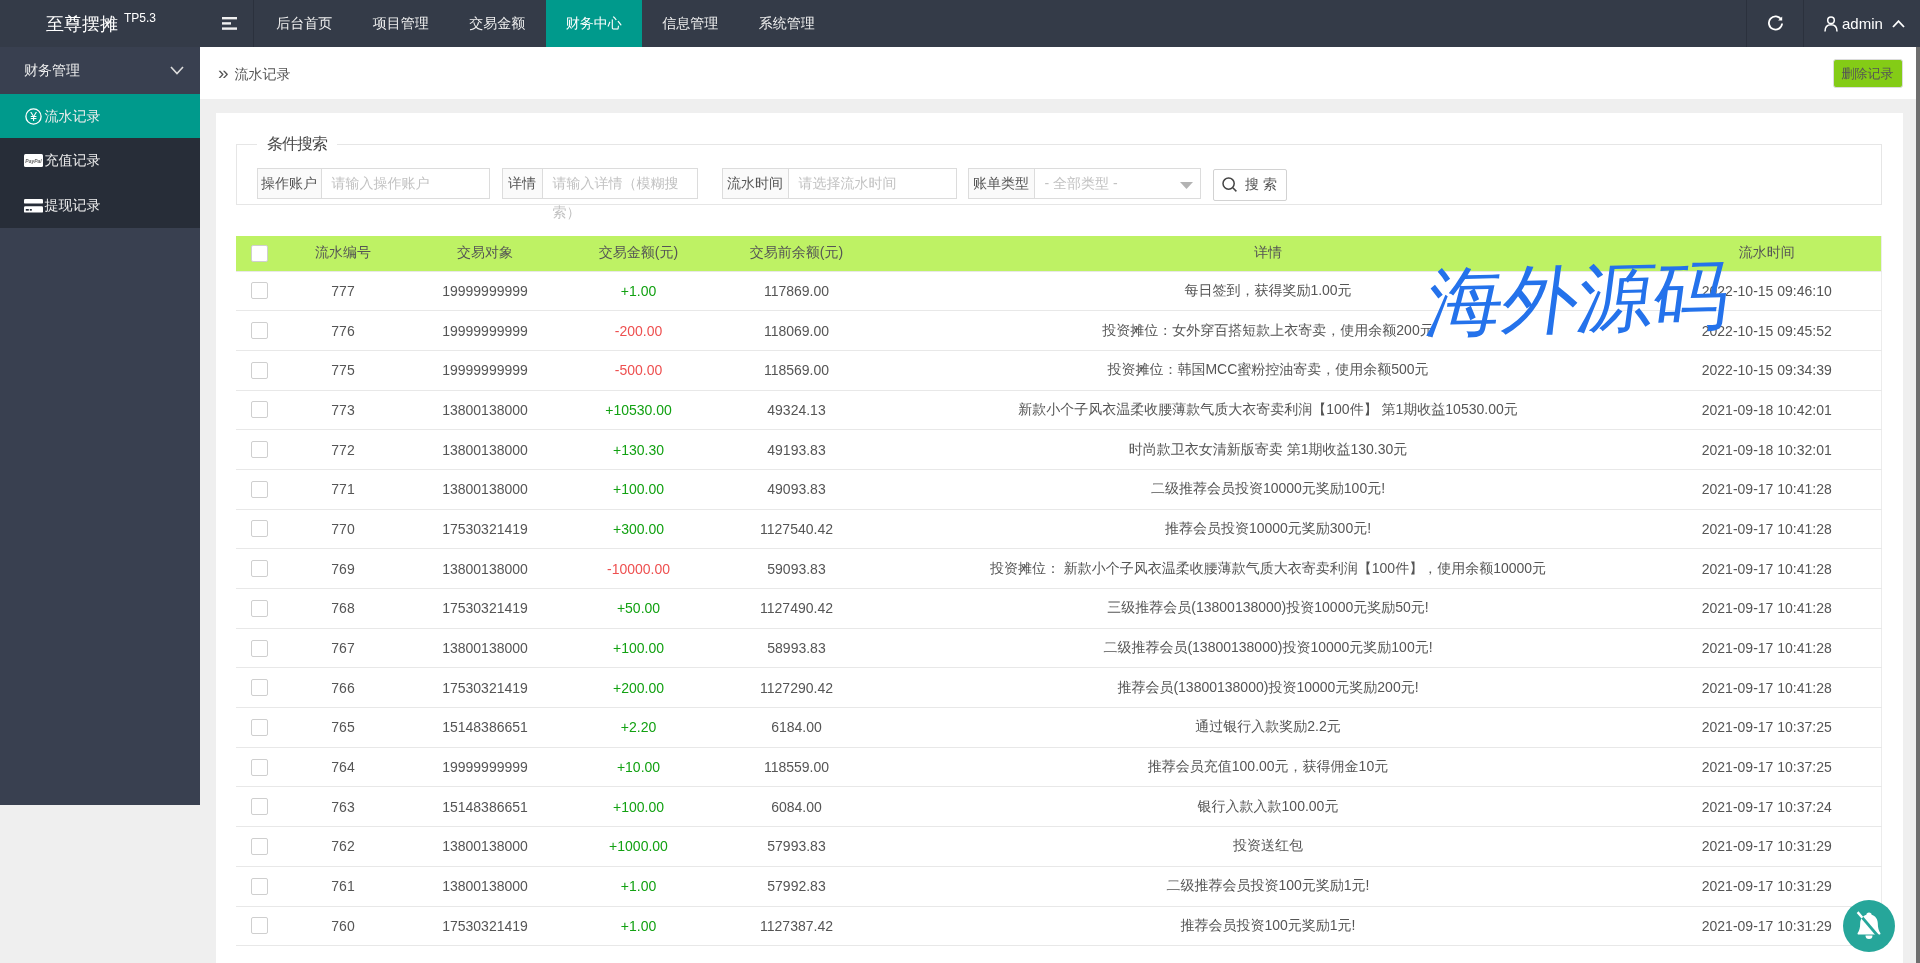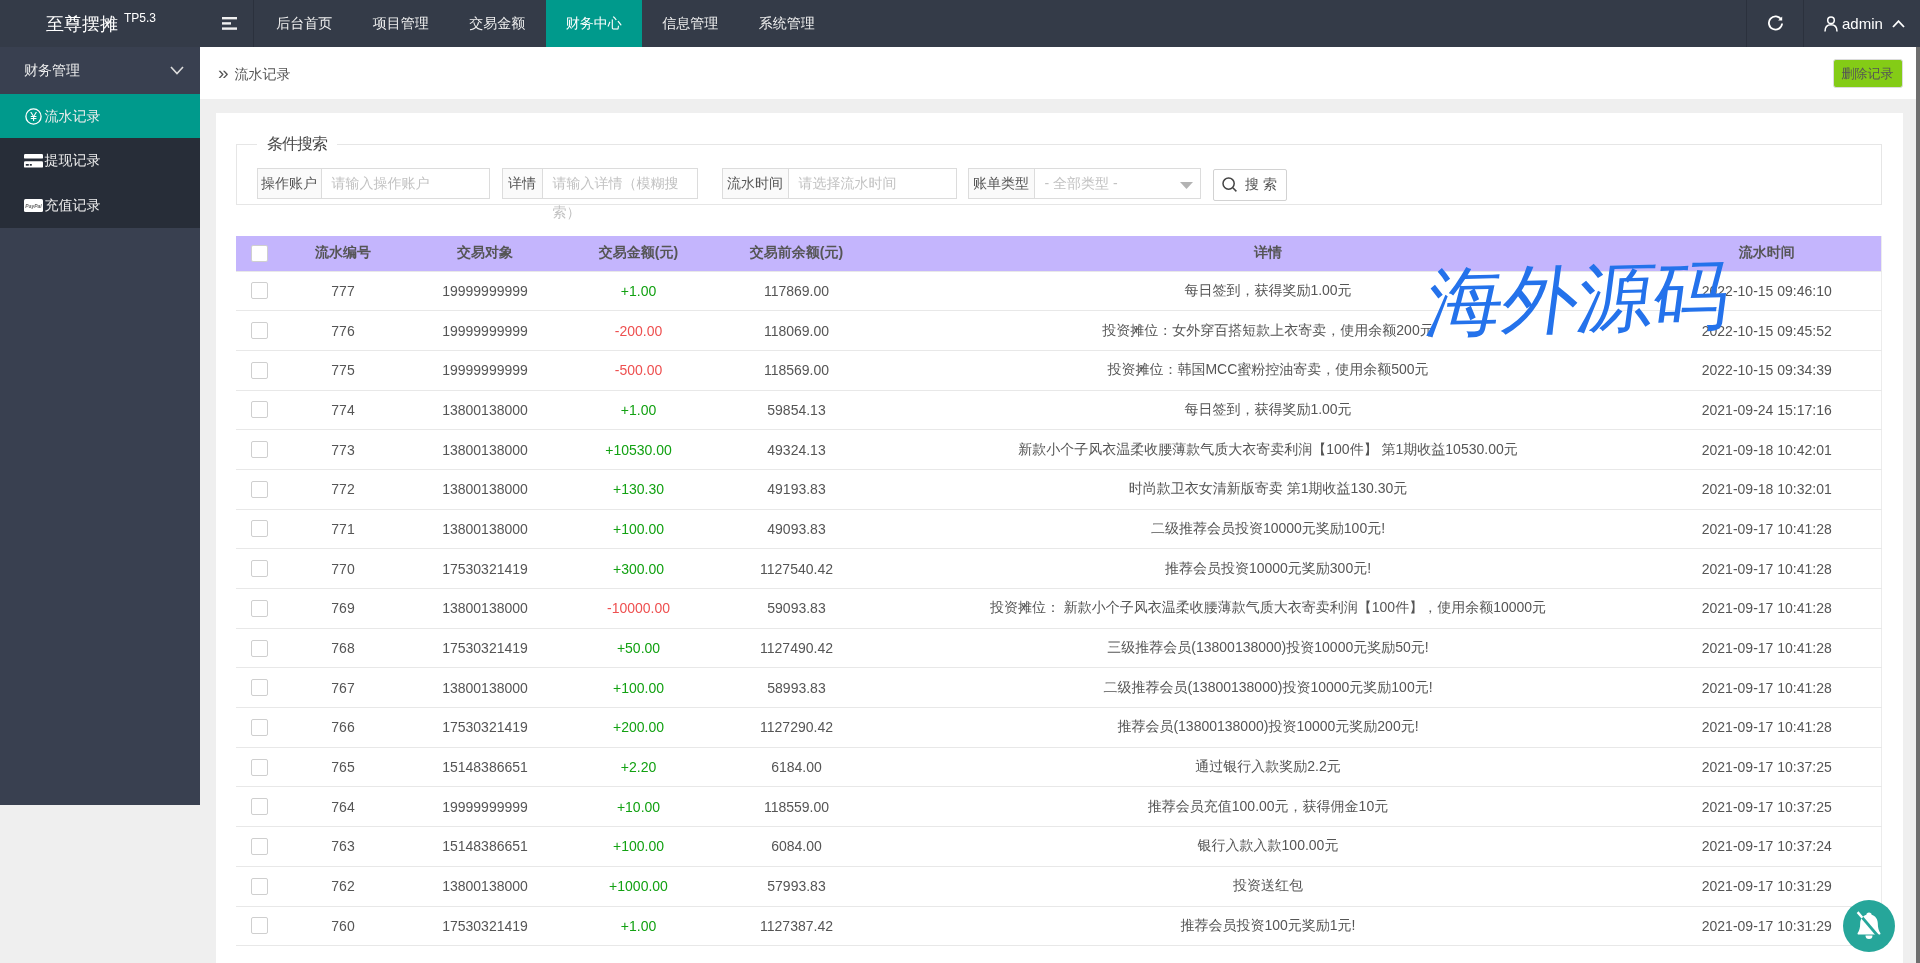--- a/index.html
+++ b/index.html
@@ -30,21 +30,21 @@
 
 #card { position:absolute; left:215.5px; top:113px; width:1687px; height:1000px; background:#fff; }
 fieldset { position:absolute; left:20.5px; top:21px; width:1646px; height:71px; border:1px solid #e6e6e6; }
 fieldset legend { margin-left:20px; padding:0 10px; font-size:16px; letter-spacing:-1px; color:#484848; }
 .sgroup { position:absolute; top:54.5px; height:31.5px; display:flex; }
 .sgroup .lab { height:31.5px; line-height:29.5px; background:#fafafa; border:1px solid #dcdcdc; border-right:none; color:#555; font-size:14px; text-align:center; }
 .sgroup .inp { height:31.5px; line-height:29.5px; background:#fff; border:1px solid #dcdcdc; color:#c2c2c2; font-size:14px; padding-left:10px; }
 #searchbtn { position:absolute; left:997px; top:56px; width:74px; height:31.5px; border:1px solid #d2d2d2; border-radius:2px; background:#fff; color:#555; font-size:14px; display:flex; align-items:center; justify-content:center; }
 
 #tbl { position:absolute; left:20.5px; top:123px; width:1645px; border-collapse:collapse; table-layout:fixed; border-right:1px solid #ececec; }
-#tbl th { background:#c4b5fd; height:35px; font-weight:bold; font-size:14px; color:#555; border-bottom:1px solid #e8e8e8; }
+#tbl th { background:#bef264; height:35px; font-weight:normal; font-size:14px; color:#555; border-bottom:1px solid #e8e8e8; }
 #tbl td { height:39.7px; font-size:14px; color:#555; text-align:center; border-bottom:1px solid #e8e8e8; white-space:nowrap; overflow:hidden; }
 #tbl .g { color:#12a112; }
 #tbl .r { color:#ee5050; }
 .cb { width:17px; height:17px; border:1px solid #cfcfcf; border-radius:2px; background:#fff; margin:0 auto; }
 
 #wm { position:absolute; left:1428px; top:249px; font-size:76px; color:#2472eb; font-weight:normal; font-family:"Liberation Serif", serif; transform:skewX(-9deg) rotate(-1.5deg); letter-spacing:-1px; white-space:nowrap; }
 #bell { position:absolute; left:1843px; top:900px; }
 #sbar { position:absolute; left:1916px; top:47px; width:4px; height:916px; background:#6e6e6e; }
 svg { display:block; }
 </style>
@@ -65,37 +65,37 @@
         <span class="ic">
       <svg width="17" height="17" viewBox="0 0 17 17">
             <circle cx="8.5" cy="8.5" r="7.6" stroke="#fff" stroke-width="1.3" fill="none"></circle>
             <text x="8.5" y="13" font-size="12" fill="#fff" text-anchor="middle" font-family="Liberation Sans">¥</text>
           </svg>
     </span>
         <span class="txt">流水记录</span>
       </div>
     <div class="sitem">
         <span class="ic" style="left:24px">
+      <svg width="19" height="13" viewBox="0 0 19 13">
+            <rect x="0" y="0" width="19" height="13" rx="1.5" fill="#fff"></rect>
+            <text x="9.5" y="8.8" font-size="5" fill="#666" text-anchor="middle" font-family="Liberation Sans" font-weight="bold" font-style="italic">PayPal</text>
+          </svg>
+    </span>
+        <span class="txt">充值记录</span>
+      </div>
+    <div class="sitem">
+        <span class="ic" style="left:24px">
       <svg width="19" height="14" viewBox="0 0 19 14">
             <rect x="0" y="0" width="19" height="4.6" rx="1.2" fill="#fff"></rect>
             <rect x="0" y="7.2" width="19" height="6.4" rx="1.2" fill="#fff"></rect>
             <rect x="1.8" y="10" width="3" height="1.7" fill="#272d38"></rect>
             <rect x="5.8" y="10" width="2" height="1.7" fill="#272d38"></rect>
           </svg>
     </span>
         <span class="txt">提现记录</span>
-      </div>
-    <div class="sitem">
-        <span class="ic" style="left:24px">
-      <svg width="19" height="13" viewBox="0 0 19 13">
-            <rect x="0" y="0" width="19" height="13" rx="1.5" fill="#fff"></rect>
-            <text x="9.5" y="8.8" font-size="5" fill="#666" text-anchor="middle" font-family="Liberation Sans" font-weight="bold" font-style="italic">PayPal</text>
-          </svg>
-    </span>
-        <span class="txt">充值记录</span>
       </div>
   </div>
 </div>
 
 <div id="topbar">
   <svg class="abs" style="left:22px;top:17px" width="15" height="13" viewBox="0 0 15 13">
       <rect x="0" y="0" width="15" height="2.4" fill="#f0f0f0"></rect>
       <rect x="0" y="5.2" width="9" height="2.4" fill="#f0f0f0"></rect>
       <rect x="0" y="10.4" width="15" height="2.4" fill="#f0f0f0"></rect>
     </svg>
@@ -209,31 +209,20 @@
           <td>19999999999</td>
           <td class="r">-500.00</td>
           <td>118569.00</td>
           <td>投资摊位：韩国MCC蜜粉控油寄卖，使用余额500元</td>
           <td>2022-10-15 09:34:39</td>
         </tr>
     <tr>
           <td>
             <div class="cb"></div>
           </td>
-          <td>774</td>
-          <td>13800138000</td>
-          <td class="g">+1.00</td>
-          <td>59854.13</td>
-          <td>每日签到，获得奖励1.00元</td>
-          <td>2021-09-24 15:17:16</td>
-        </tr>
-    <tr>
-          <td>
-            <div class="cb"></div>
-          </td>
           <td>773</td>
           <td>13800138000</td>
           <td class="g">+10530.00</td>
           <td>49324.13</td>
           <td>新款小个子风衣温柔收腰薄款气质大衣寄卖利润【100件】 第1期收益10530.00元</td>
           <td>2021-09-18 10:42:01</td>
         </tr>
     <tr>
           <td>
             <div class="cb"></div>
@@ -346,20 +335,31 @@
         </tr>
     <tr>
           <td>
             <div class="cb"></div>
           </td>
           <td>762</td>
           <td>13800138000</td>
           <td class="g">+1000.00</td>
           <td>57993.83</td>
           <td>投资送红包</td>
+          <td>2021-09-17 10:31:29</td>
+        </tr>
+    <tr>
+          <td>
+            <div class="cb"></div>
+          </td>
+          <td>761</td>
+          <td>13800138000</td>
+          <td class="g">+1.00</td>
+          <td>57992.83</td>
+          <td>二级推荐会员投资100元奖励1元!</td>
           <td>2021-09-17 10:31:29</td>
         </tr>
     <tr>
           <td>
             <div class="cb"></div>
           </td>
           <td>760</td>
           <td>17530321419</td>
           <td class="g">+1.00</td>
           <td>1127387.42</td>

